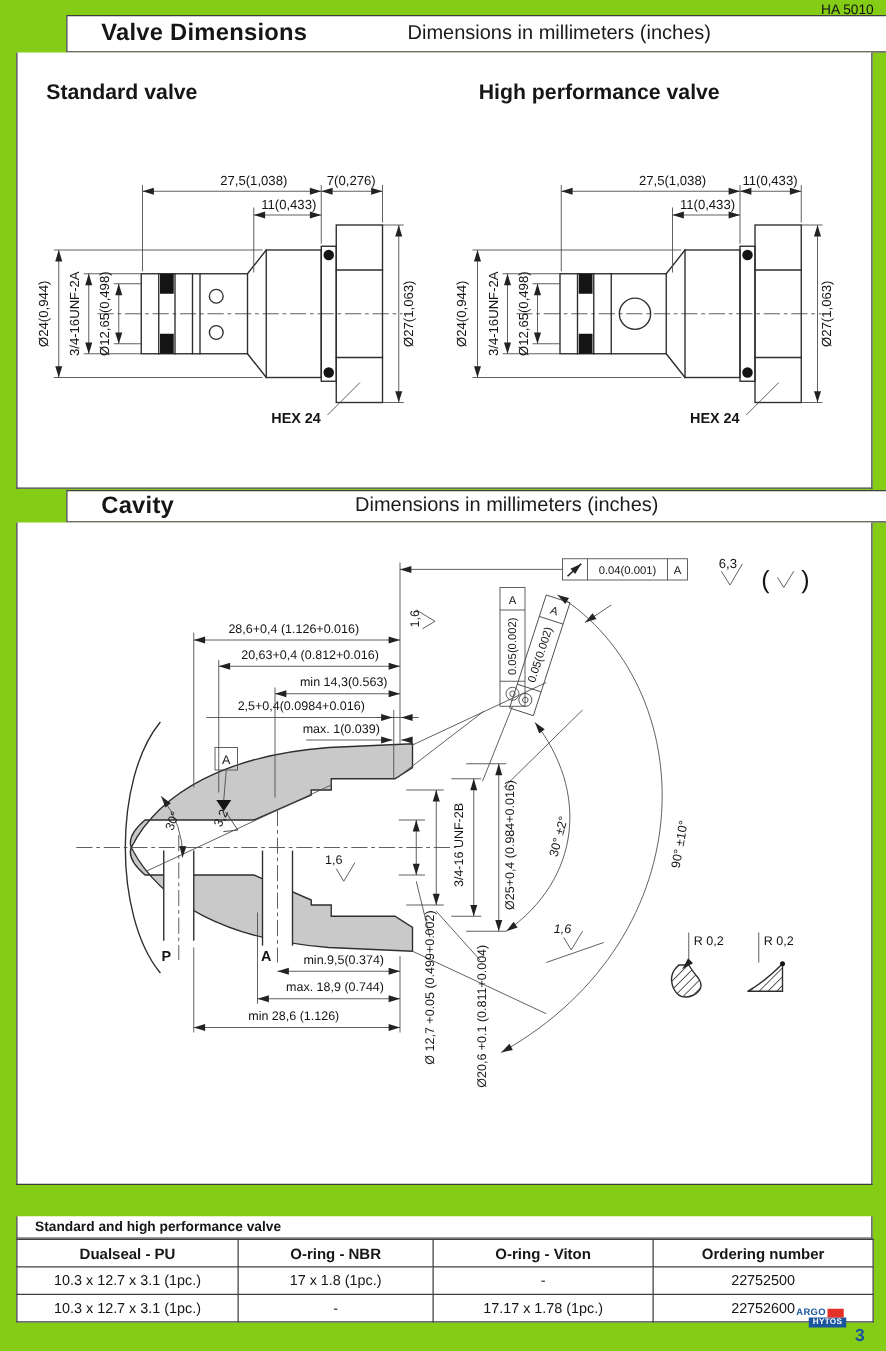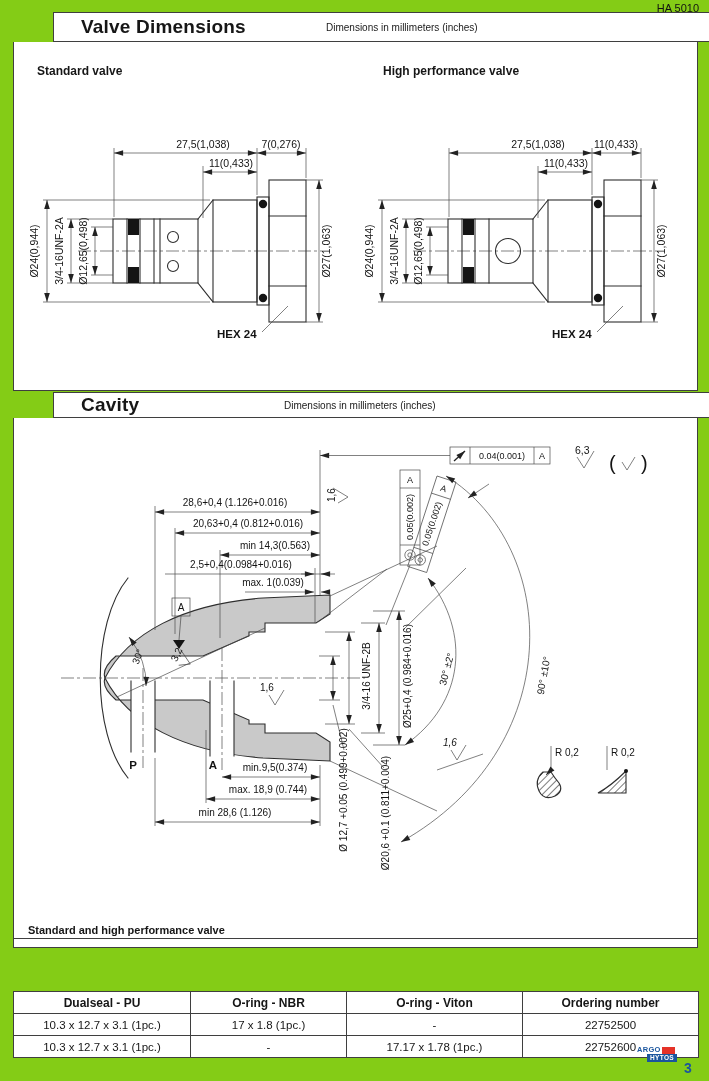--- a/index.html
+++ b/index.html
@@ -5,25 +5,25 @@
   * { margin:0; padding:0; box-sizing:border-box; }
   html,body { width:709px; height:1081px; }
   body { background:#ffffff; font-family:"Liberation Sans", sans-serif; color:#161616; position:relative; }
   .page { position:absolute; inset:0; background:#84cc16; }
 
   .doc-code { position:absolute; top:2px; right:10px; font-size:11px; color:#111; }
 
   .bar { position:absolute; left:13px; width:685px; background:#fff; border:1.5px solid #3f3f3f; display:flex; align-items:center;margin-left:40px; }
   .bar .bar-title { font-weight:bold; font-size:19px; padding-left:27px; letter-spacing:0.2px; }
   .bar .bar-title.small { font-size:17px; }
-  .bar .units-note { font-size:10px; color:#1a1a1a; }
+  .bar .units-note { font-size:16px; color:#1a1a1a; }
 
   .content-box { position:absolute; left:13px; width:685px; border:1px solid #3f3f3f; border-top:none; background:#fff; }
 
-  .valve-caption { position:absolute; font-size:12px; font-weight:bold; }
+  .valve-caption { position:absolute; font-size:17px; font-weight:bold; }
 
   svg { position:absolute; overflow:visible; }
   svg text { fill:#141414; }
   .ln   { stroke:#2e2e2e; stroke-width:1.1; fill:none; stroke-linecap:square; }
   .lnf  { stroke:#2e2e2e; stroke-width:1.1; fill:#c9c9c9; }
   .thin { stroke:#4a4a4a; stroke-width:0.7; fill:none; }
   .cl   { stroke:#4a4a4a; stroke-width:0.7; fill:none; stroke-dasharray:13 3 3 3; }
   .blk  { fill:#141414; stroke:none; }
   .dt   { font-size:10.5px; }
   .ds   { font-size:10px; }
@@ -371,21 +371,21 @@
       <line class="thin" x1="538" y1="352" x2="533" y2="357" marker-end="url(#carr)"></line>
     </g>
     <g>
       <line class="thin" x1="594" y1="328" x2="594" y2="352"></line>
       <text class="ds" x="598" y="338">R 0,2</text>
       <path d="M585,375 L613,375 L613,353 q-15,15 -28,22 z" fill="url(#hatch)" stroke="#2e2e2e" stroke-width="1.1"></path>
       <circle class="blk" cx="613" cy="353" r="2"></circle>
     </g>
   </svg>
 
-  <div class="subtitle-bar" style="top:921px;">Standard and high performance valve</div>
+  <div class="subtitle-bar" style="top:973px;">Standard and high performance valve</div>
 
   <table class="spares">
     <colgroup>
         <col class="c1">
         <col class="c2">
         <col class="c3">
         <col class="c4">
       </colgroup>
     <thead>
       <tr>

